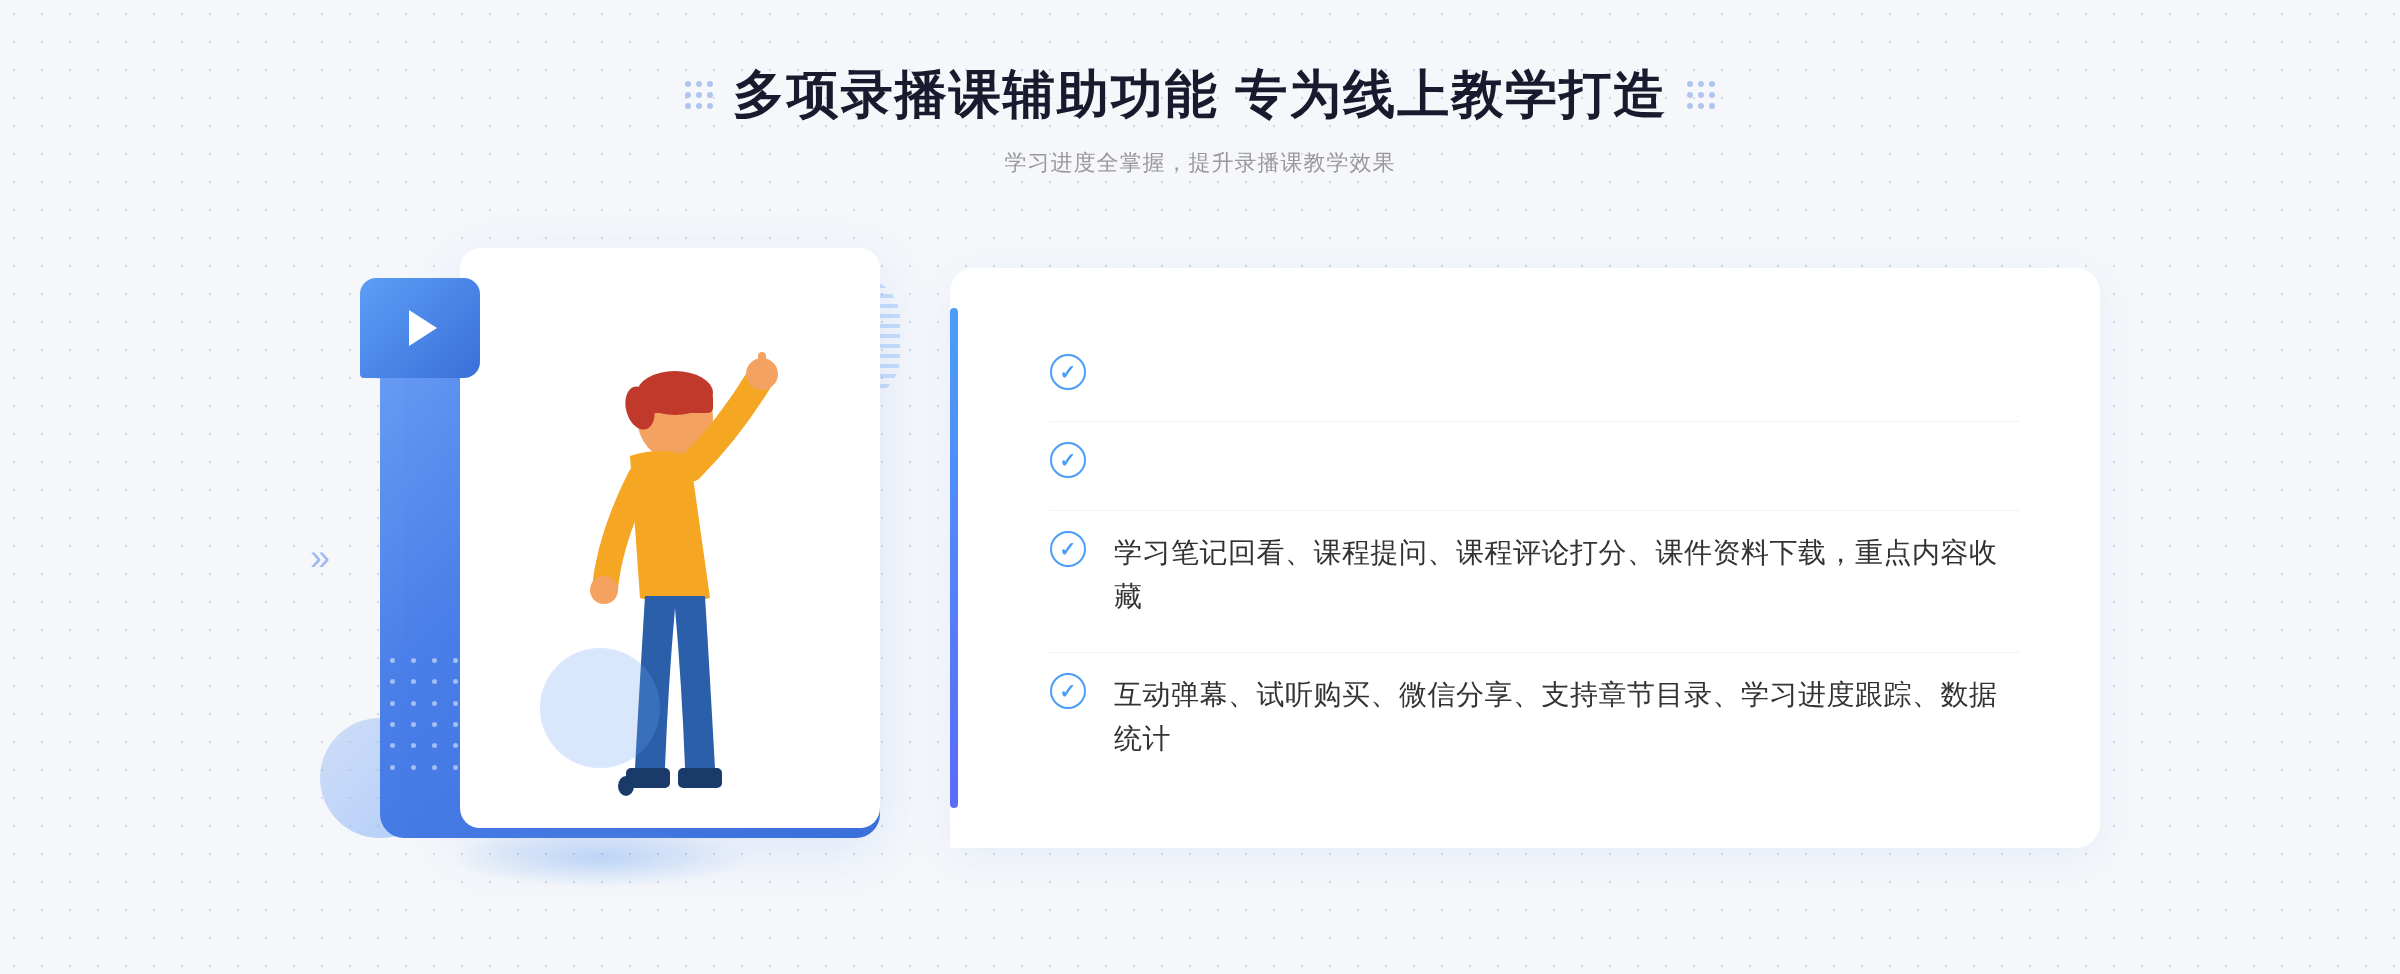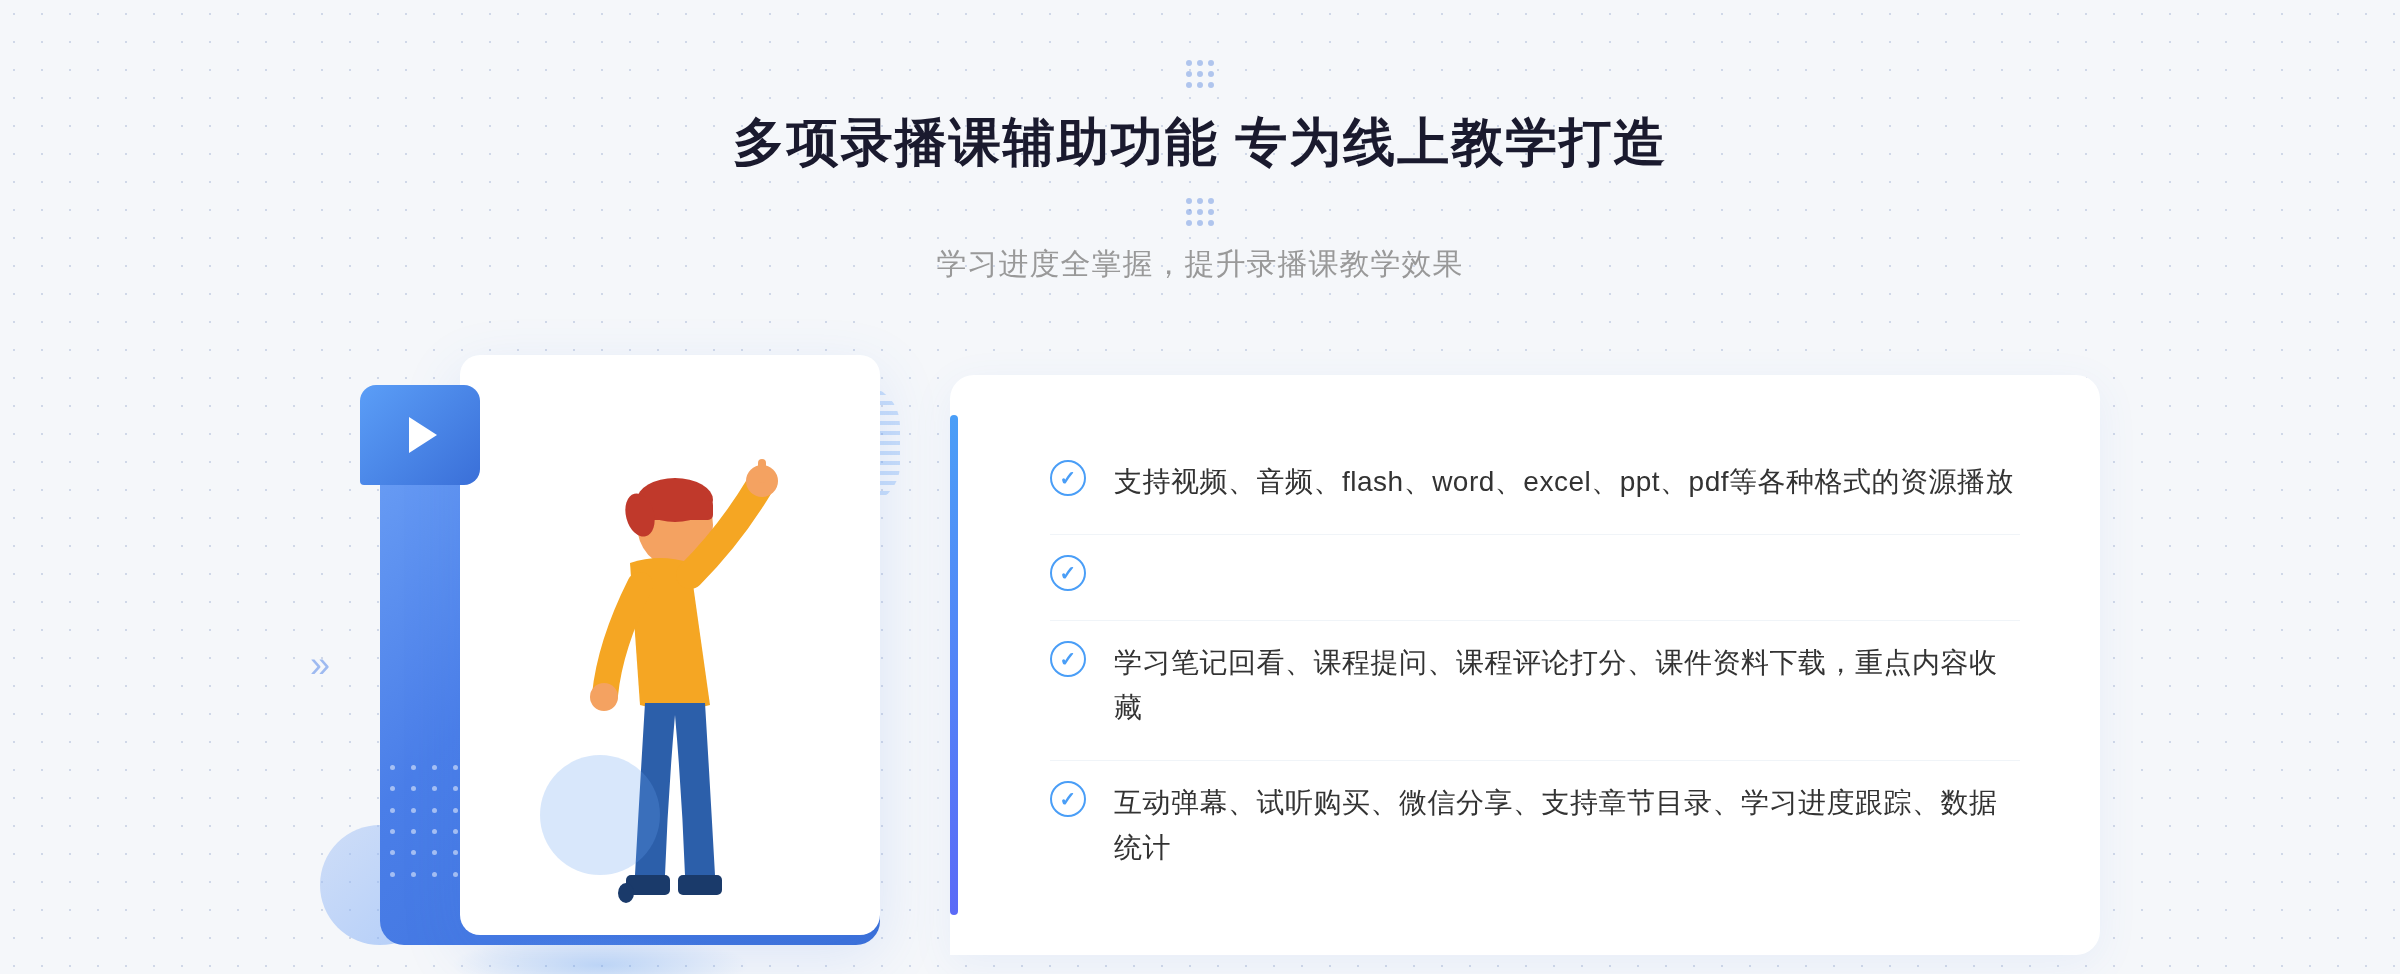--- a/index.html
+++ b/index.html
@@ -26,21 +26,20 @@
       padding-top: 60px;
       margin-bottom: 40px;
       position: relative;
     }
 
     .header-title-wrapper {
       display: flex;
       align-items: center;
       justify-content: flex-end;
       gap: 20px;
-      flex-direction: column;
     }
 
     .dots-icon {
       display: flex;
       flex-direction: column;
       gap: 5px;
       opacity: 0.4;
     }
 
     .dots-row {
@@ -56,21 +55,21 @@
     }
 
     .header-title {
       font-size: 52px;
       font-weight: 700;
       color: #1a1a2e;
       letter-spacing: 2px;
     }
 
     .header-subtitle {
-      font-size: 30px;
+      font-size: 22px;
       color: #999;
       margin-top: 18px;
       font-weight: 400;
       letter-spacing: 1px;
     }
 
     .main-content {
       display: flex;
       align-items: center;
       justify-content: center;
@@ -459,21 +458,20 @@
         <ellipse cx="100" cy="370" rx="60" ry="60" fill="rgba(100,160,240,0.25)"></ellipse>
       </svg>
     </div>
   </div>
 
   <div class="right-panel">
     <div class="feature-item">
       <div class="check-circle">
         <span class="check-mark">✓</span>
       </div>
-      <p class="feature-text">支持视频、音频、flash、word、excel、ppt、pdf等各种格式的资源播放</p>
     </div>
 
     <div class="feature-item">
       <div class="check-circle">
         <span class="check-mark">✓</span>
       </div>
     </div>
 
     <div class="feature-item">
       <div class="check-circle">

